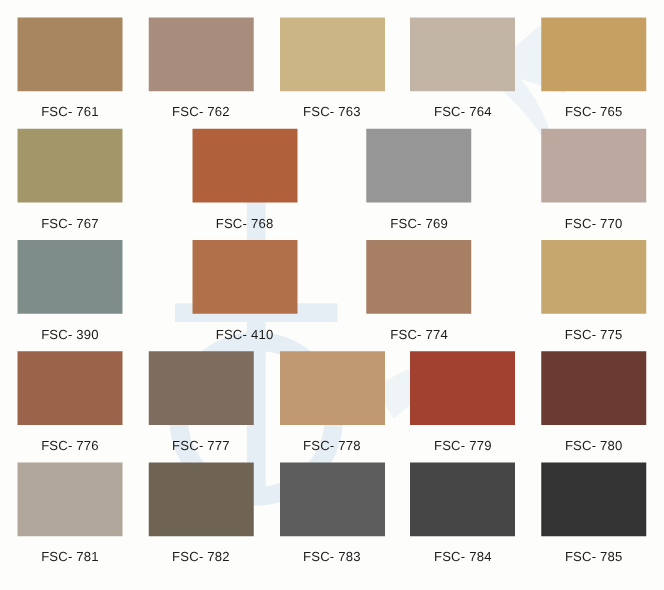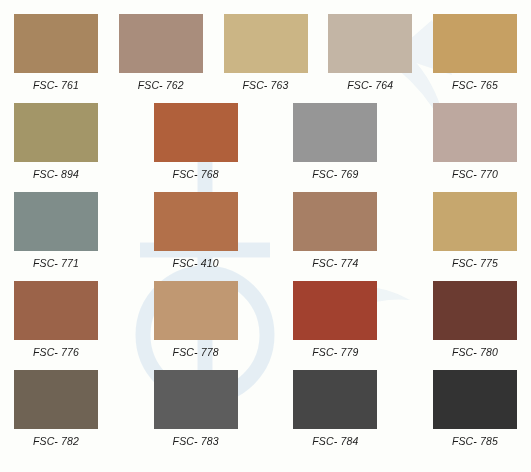--- a/index.html
+++ b/index.html
@@ -52,27 +52,26 @@
     align-items: center;
   }
 
   .swatch-chip {
     width: 84px;
     height: 59px;
     box-sizing: border-box;
   }
 
   .swatch-label {
-    margin-top: 7px;
+    margin-top: 12px;
     font-size: 10.5px;
     color: #1b1b1b;
     letter-spacing: 0.15px;
     white-space: nowrap;
     line-height: 1;
-    font-style: italic;
   }
 </style>
 </head>
 <body>
 
 <svg id="watermark" viewBox="0 0 531 472" xmlns="http://www.w3.org/2000/svg" aria-hidden="true">
   <g fill="none" stroke="#cfe0ee" stroke-width="15">
     <circle cx="205" cy="335" r="62"></circle>
     <path d="M205 150 L205 400"></path>
     <path d="M140 250 L270 250"></path>
@@ -105,40 +104,40 @@
     </div>
     <div class="swatch-cell">
       <div class="swatch-chip" style="background-color: rgb(198, 160, 99);"></div>
       <div class="swatch-label">FSC- 765</div>
     </div>
   </div>
 
   <div class="swatch-row">
     <div class="swatch-cell">
       <div class="swatch-chip" style="background-color: rgb(163, 150, 104);"></div>
-      <div class="swatch-label">FSC- 894</div>
+      <div class="swatch-label">FSC- 767</div>
     </div>
     <div class="swatch-cell">
       <div class="swatch-chip" style="background-color: rgb(176, 96, 59);"></div>
       <div class="swatch-label">FSC- 768</div>
     </div>
     <div class="swatch-cell">
       <div class="swatch-chip" style="background-color: rgb(150, 150, 150);"></div>
       <div class="swatch-label">FSC- 769</div>
     </div>
     <div class="swatch-cell">
       <div class="swatch-chip" style="background-color: rgb(189, 168, 159);"></div>
       <div class="swatch-label">FSC- 770</div>
     </div>
   </div>
 
   <div class="swatch-row">
     <div class="swatch-cell">
       <div class="swatch-chip" style="background-color: rgb(127, 141, 138);"></div>
-      <div class="swatch-label">FSC- 771</div>
+      <div class="swatch-label">FSC- 390</div>
     </div>
     <div class="swatch-cell">
       <div class="swatch-chip" style="background-color: rgb(178, 112, 74);"></div>
       <div class="swatch-label">FSC- 410</div>
     </div>
     <div class="swatch-cell">
       <div class="swatch-chip" style="background-color: rgb(167, 127, 101);"></div>
       <div class="swatch-label">FSC- 774</div>
     </div>
     <div class="swatch-cell">
@@ -146,34 +145,42 @@
       <div class="swatch-label">FSC- 775</div>
     </div>
   </div>
 
   <div class="swatch-row">
     <div class="swatch-cell">
       <div class="swatch-chip" style="background-color: rgb(155, 99, 73);"></div>
       <div class="swatch-label">FSC- 776</div>
     </div>
     <div class="swatch-cell">
+      <div class="swatch-chip" style="background-color: rgb(126, 108, 94);"></div>
+      <div class="swatch-label">FSC- 777</div>
+    </div>
+    <div class="swatch-cell">
       <div class="swatch-chip" style="background-color: rgb(192, 152, 114);"></div>
       <div class="swatch-label">FSC- 778</div>
     </div>
     <div class="swatch-cell">
       <div class="swatch-chip" style="background-color: rgb(162, 65, 47);"></div>
       <div class="swatch-label">FSC- 779</div>
     </div>
     <div class="swatch-cell">
       <div class="swatch-chip" style="background-color: rgb(107, 59, 49);"></div>
       <div class="swatch-label">FSC- 780</div>
     </div>
   </div>
 
   <div class="swatch-row">
+    <div class="swatch-cell">
+      <div class="swatch-chip" style="background-color: rgb(176, 166, 153);"></div>
+      <div class="swatch-label">FSC- 781</div>
+    </div>
     <div class="swatch-cell">
       <div class="swatch-chip" style="background-color: rgb(111, 99, 84);"></div>
       <div class="swatch-label">FSC- 782</div>
     </div>
     <div class="swatch-cell">
       <div class="swatch-chip" style="background-color: rgb(93, 93, 93);"></div>
       <div class="swatch-label">FSC- 783</div>
     </div>
     <div class="swatch-cell">
       <div class="swatch-chip" style="background-color: rgb(70, 70, 70);"></div>

